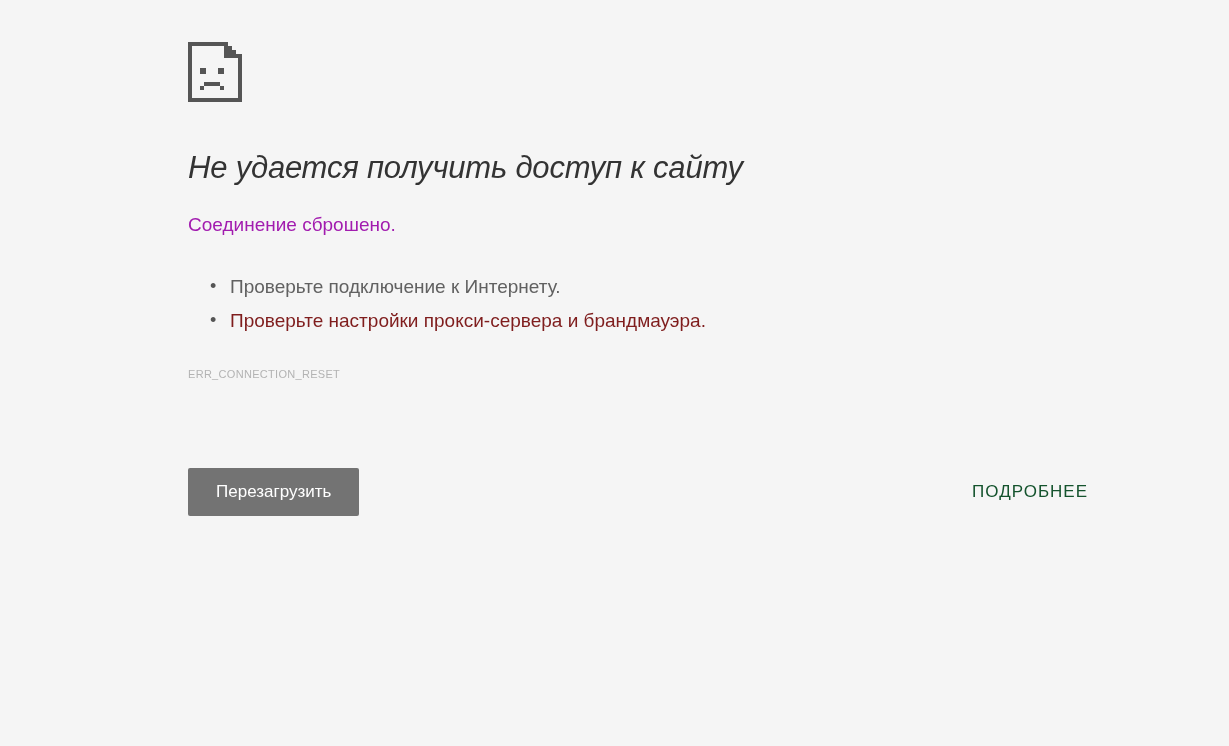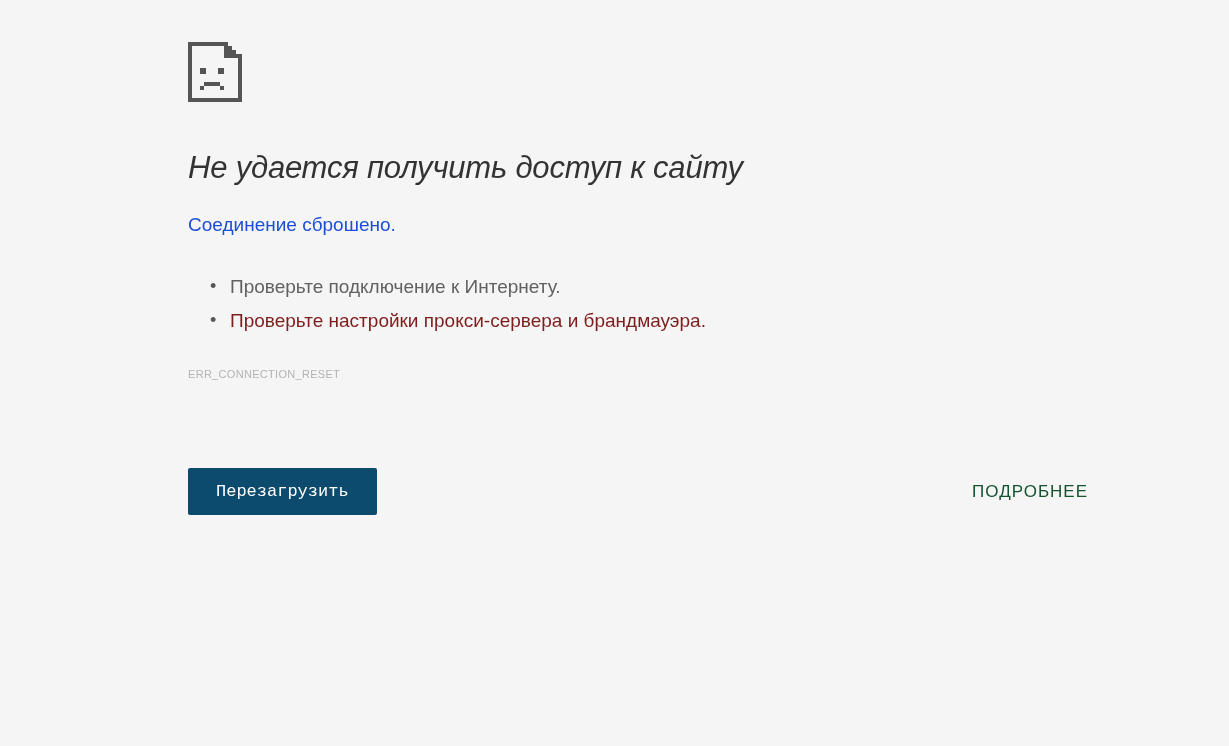--- a/index.html
+++ b/index.html
@@ -27,21 +27,21 @@
     .title {
       font-size: 31px;
       font-weight: 400;
       color: #333;
       margin-bottom: 28px;
       letter-spacing: -0.2px;
       font-style: italic;
     }
     .subtitle {
       font-size: 19px;
-      color: #1d4ed8;
+      color: #a21caf;
       margin-bottom: 34px;
       font-weight: 400;
     }
     .try-label {
       font-size: 19px;
       color: #616161;
       margin-bottom: 10px;
       font-weight: 400;
     }
     ul.suggestions {
@@ -72,27 +72,27 @@
       letter-spacing: 0.3px;
       margin-bottom: 88px;
     }
     .button-row {
       display: flex;
       justify-content: space-between;
       align-items: center;
       width: 904px;
     }
     .reload-btn {
-      background: #0c4a6e;
+      background: #737373;
       color: #fff;
       border: none;
       font-size: 17px;
       padding: 14px 28px;
       cursor: pointer;
-      font-family: Liberation Mono, monospace;
+      font-family: Liberation Sans, sans-serif;
       border-radius: 2px;
     }
     .details-btn {
       background: none;
       border: none;
       color: #14532d;
       font-size: 17px;
       letter-spacing: 1px;
       cursor: pointer;
       font-family: inherit;

